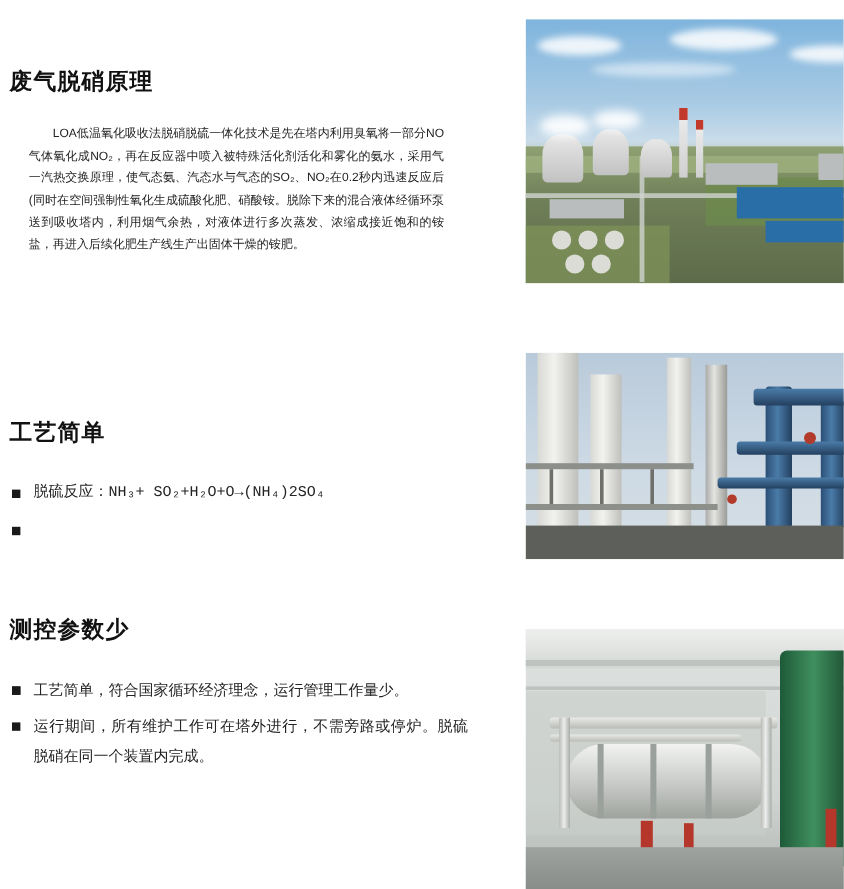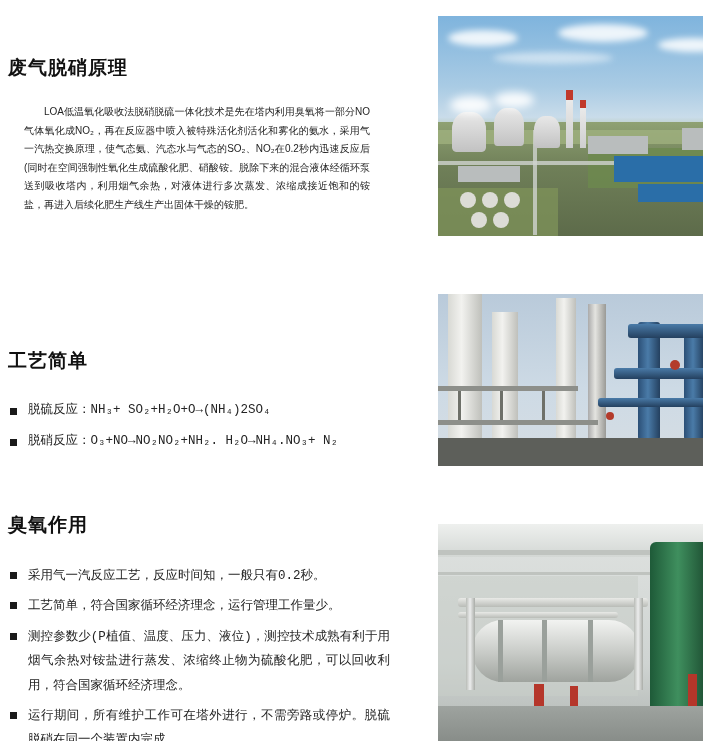--- a/index.html
+++ b/index.html
@@ -143,30 +143,29 @@
 
     <section id="block-principle">
       <h2 class="section-title">废气脱硝原理</h2>
       <p class="body-para">LOA低温氧化吸收法脱硝脱硫一体化技术是先在塔内利用臭氧将一部分NO气体氧化成NO₂，再在反应器中喷入被特殊活化剂活化和雾化的氨水，采用气一汽热交换原理，使气态氨、汽态水与气态的SO₂、NO₂在0.2秒内迅速反应后(同时在空间强制性氧化生成硫酸化肥、硝酸铵。脱除下来的混合液体经循环泵送到吸收塔内，利用烟气余热，对液体进行多次蒸发、浓缩成接近饱和的铵盐，再进入后续化肥生产线生产出固体干燥的铵肥。</p>
     </section>
 
     <section id="block-reaction">
       <h2 class="section-title">工艺简单</h2>
       <ul class="bullet-list eq-list">
         <li><span class="sq"></span><span>脱硫反应：NH₃+ SO₂+H₂O+O→(NH₄)2SO₄</span></li>
-        <li><span class="sq"></span><span>脱硝反应：O₃+NO→NO₂NO₂+NH₂. H₂O→NH₄.NO₃+ N₂</span></li>
+        <li><span class="sq"></span></li>
       </ul>
     </section>
 
     <section id="block-ozone">
-      <h2 class="section-title">臭氧作用</h2>
+      <h2 class="section-title">测控参数少</h2>
       <ul class="bullet-list">
-        <li><span class="sq"></span><span>采用气一汽反应工艺，反应时间知，一般只有0.2秒。</span></li>
+        <li><span class="sq"></span></li>
         <li><span class="sq"></span><span>工艺简单，符合国家循环经济理念，运行管理工作量少。</span></li>
-        <li><span class="sq"></span><span>测控参数少(P植值、温度、压力、液位)，测控技术成熟有利于用烟气余热对铵盐进行蒸发、浓缩终止物为硫酸化肥，可以回收利用，符合国家循环经济理念。</span></li>
         <li><span class="sq"></span><span>运行期间，所有维护工作可在塔外进行，不需旁路或停炉。脱硫脱硝在同一个装置内完成。</span></li>
       </ul>
     </section>
   </div>
 
   <div class="right-col">
 
     <figure class="photo" id="photo-plant">
       <div class="p1">
         <div class="cloud" style="left:10px;top:14px;width:70px;height:16px;"></div>

